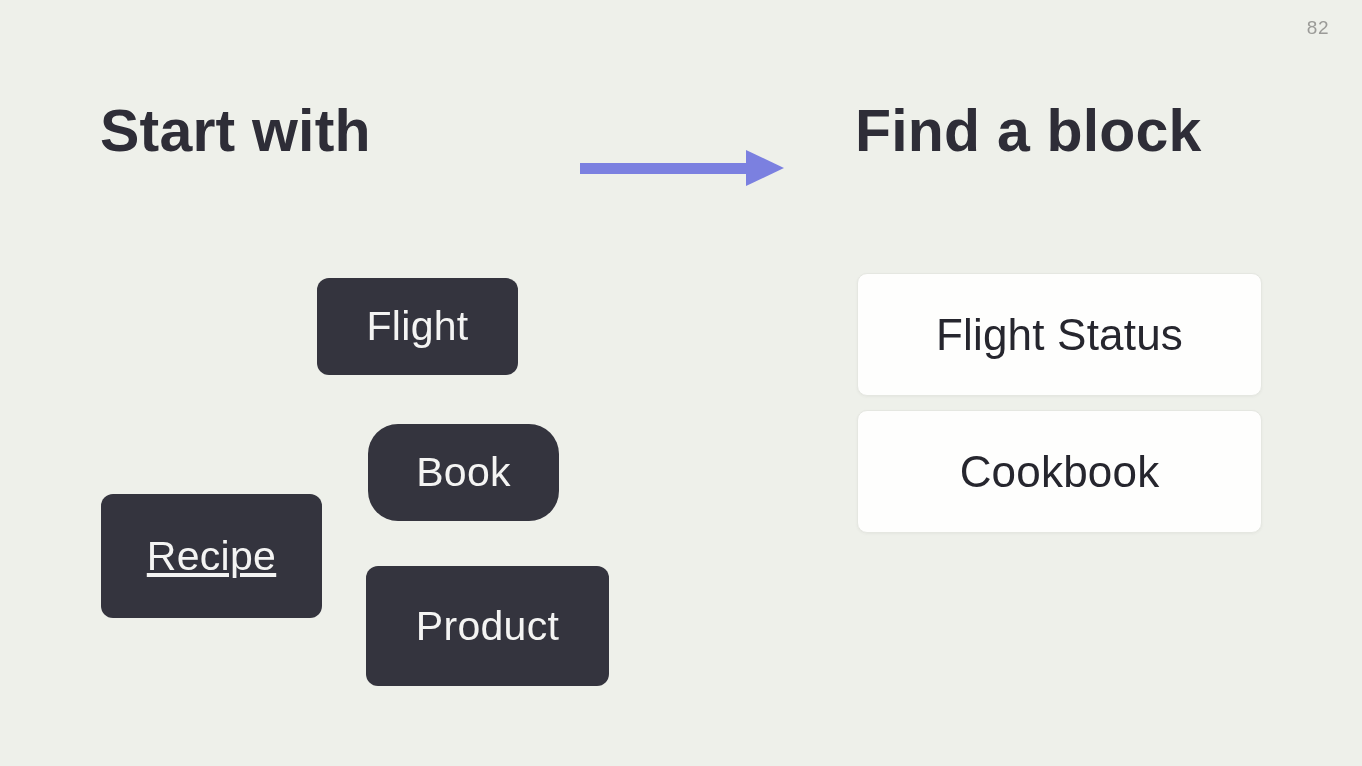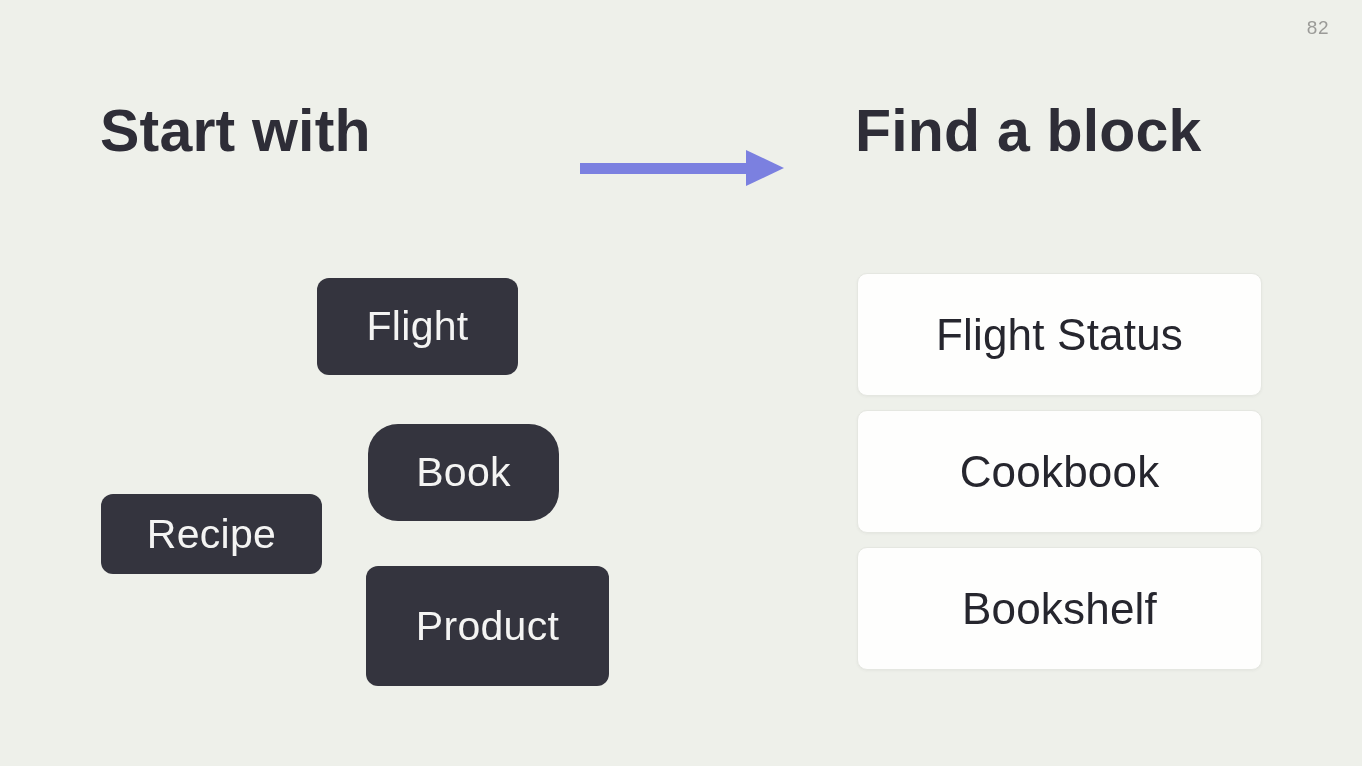--- a/index.html
+++ b/index.html
@@ -57,21 +57,21 @@
     position:absolute;
     background:var(--tag-background);
     color:var(--tag-text);
     border-radius:12px;
     display:flex;align-items:center;justify-content:center;
     font-size:41px;font-weight:500;letter-spacing:0.3px;
   }
   .tag-flight {left:317px;top:278px;width:201px;height:97px;}
   .tag-map    {left:99px; top:353px;width:175px;height:100px;}
   .tag-book   {left:368px;top:424px;width:191px;height:97px;border-radius:30px;}
-  .tag-recipe {left:101px;top:494px;width:221px;height:80px;}
+  .tag-recipe {left:101px;top:494px;width:221px;height:124px;text-decoration:underline;}
   .tag-product{left:366px;top:566px;width:243px;height:120px;}
   .card{
     position:absolute;left:857px;width:405px;height:123px;
     background:var(--card-background);
     border:1px solid var(--card-border);
     border-radius:10px;
     box-shadow:0 1px 3px rgba(60,60,60,0.05);
     display:flex;align-items:center;justify-content:center;
     font-size:44px;font-weight:500;
     color:var(--card-text);
@@ -101,15 +101,14 @@
     <div class="arrow-head"></div>
   </div>
 
   <div class="tag tag-flight">Flight</div>
   <div class="tag tag-book">Book</div>
   <div class="tag tag-recipe">Recipe</div>
   <div class="tag tag-product">Product</div>
 
   <div class="card card-1">Flight Status</div>
   <div class="card card-2">Cookbook</div>
-  <div class="card card-3">Bookshelf</div>
 
 </div>
 
 </body></html>

